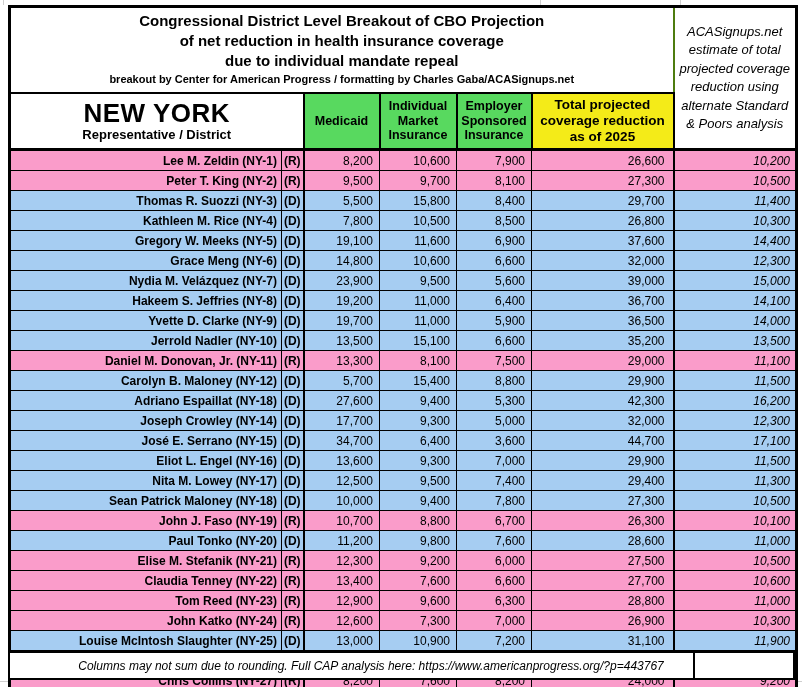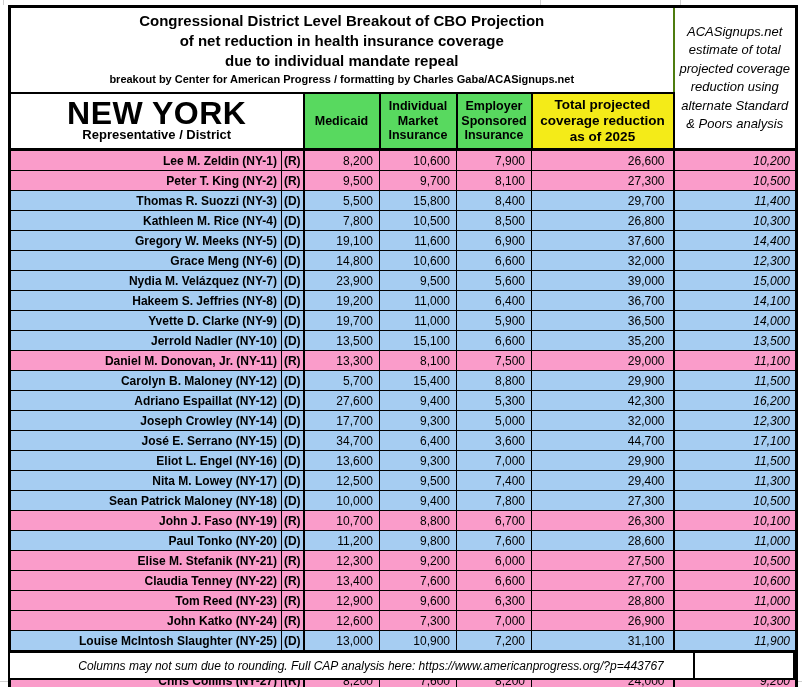--- a/index.html
+++ b/index.html
@@ -20,21 +20,21 @@
   .title-byline{font-weight:bold;font-size:11px;line-height:15px;margin-top:1px;}
 
   
   .acanote-cell{background:#fff;border-left:2px solid #000;border-bottom:3px solid #000;
                 font-style:italic;font-size:13px;line-height:18.5px;text-align:center;
                 vertical-align:middle;padding:2px 3px;}
 
   
   .state-cell{background:#fff;border-right:2px solid #000;border-bottom:3px solid #000;
               height:52px;text-align:center;vertical-align:middle;}
-  .state-name{font-weight:bold;font-size:32px;line-height:28px;letter-spacing:.5px;}
+  .state-name{font-weight:bold;font-size:26px;line-height:28px;letter-spacing:.5px;}
   .state-sub{font-weight:bold;font-size:13px;line-height:16px;}
   .hcell{border:2px solid #000;border-bottom:3px solid #000;text-align:center;
          vertical-align:middle;font-weight:bold;font-size:12.5px;line-height:14.5px;padding:1px;}
   .hgreen{background:var(--green);}
   .hyellow{background:var(--yellow);font-size:13.5px;line-height:16px;}
 
   
   tr.rep td{background:var(--rep);}
   tr.dem td{background:var(--dem);}
   .drow td{border:1px solid #000;height:17px;font-size:12px;line-height:16px;
@@ -202,21 +202,21 @@
         <tr class="drow dem">
           <td class="c-name">Carolyn B. Maloney (NY-12)</td>
           <td class="c-party">(D)</td>
           <td class="c-num">5,700</td>
           <td class="c-num">15,400</td>
           <td class="c-num">8,800</td>
           <td class="c-total">29,900</td>
           <td class="c-aca">11,500</td>
         </tr>
         <tr class="drow dem">
-          <td class="c-name">Adriano Espaillat (NY-12)</td>
+          <td class="c-name">Adriano Espaillat (NY-18)</td>
           <td class="c-party">(D)</td>
           <td class="c-num">27,600</td>
           <td class="c-num">9,400</td>
           <td class="c-num">5,300</td>
           <td class="c-total">42,300</td>
           <td class="c-aca">16,200</td>
         </tr>
         <tr class="drow dem">
           <td class="c-name">Joseph Crowley (NY-14)</td>
           <td class="c-party">(D)</td>

